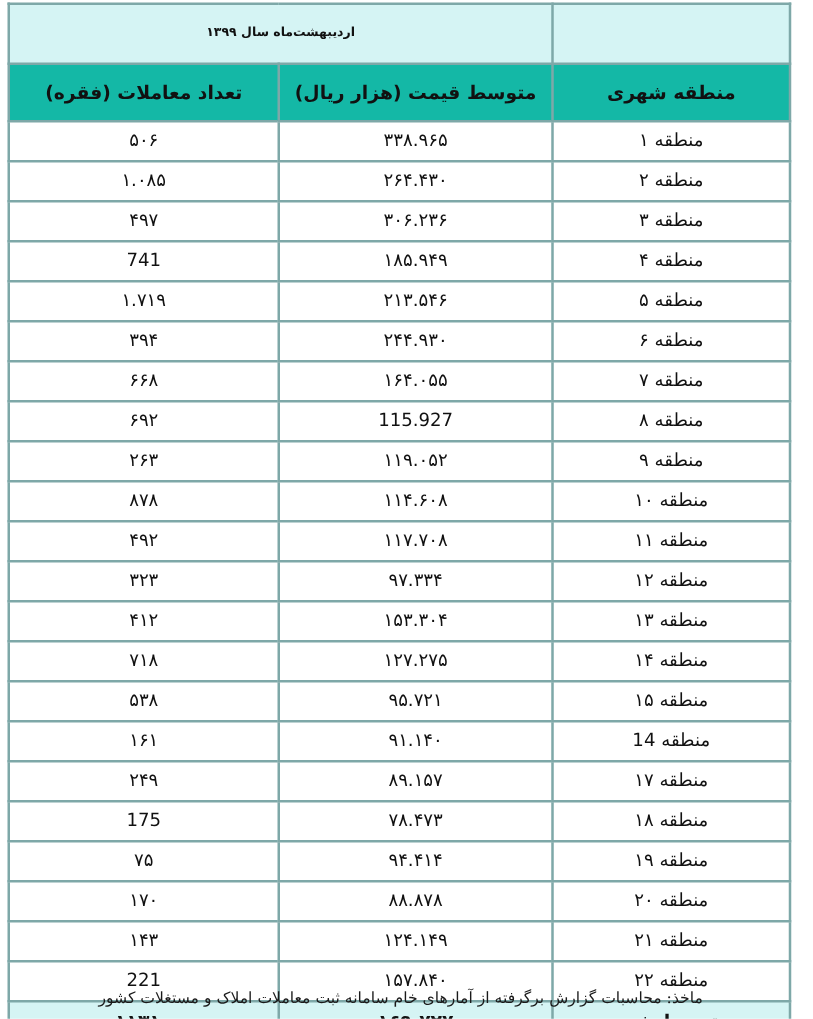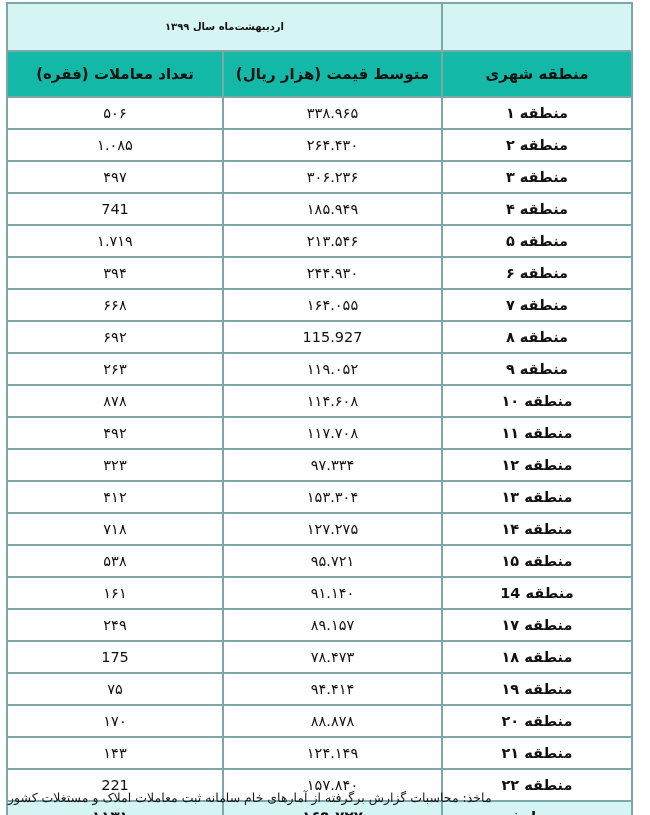--- a/index.html
+++ b/index.html
@@ -69,39 +69,39 @@
     font-size: 15px;
   }
 
   
   tbody tr td {
     font-size: 15px;
     height: 30px;
     line-height: 30px;
   }
   tbody tr td.cell-region {
-    font-weight: bold;
+    font-weight: normal;
     margin-left: 17px;
   }
 
   
   tr.total-row td {
     background: #d5f4f4;
     font-weight: bold;
     font-size: 15px;
     height: 31px;
     line-height: 31px;
   }
 
   .source-note {
     position: absolute;
     top: 790px;
     right: 17px;
     width: 625px;
-    text-align: left;
+    text-align: center;
     direction: rtl;
     font-size: 12.5px;
     color: #1a1a1a;
     font-family: "DejaVu Serif", "Liberation Serif", serif;
     white-space: nowrap;
   }
 </style>
 </head>
 <body>
 

